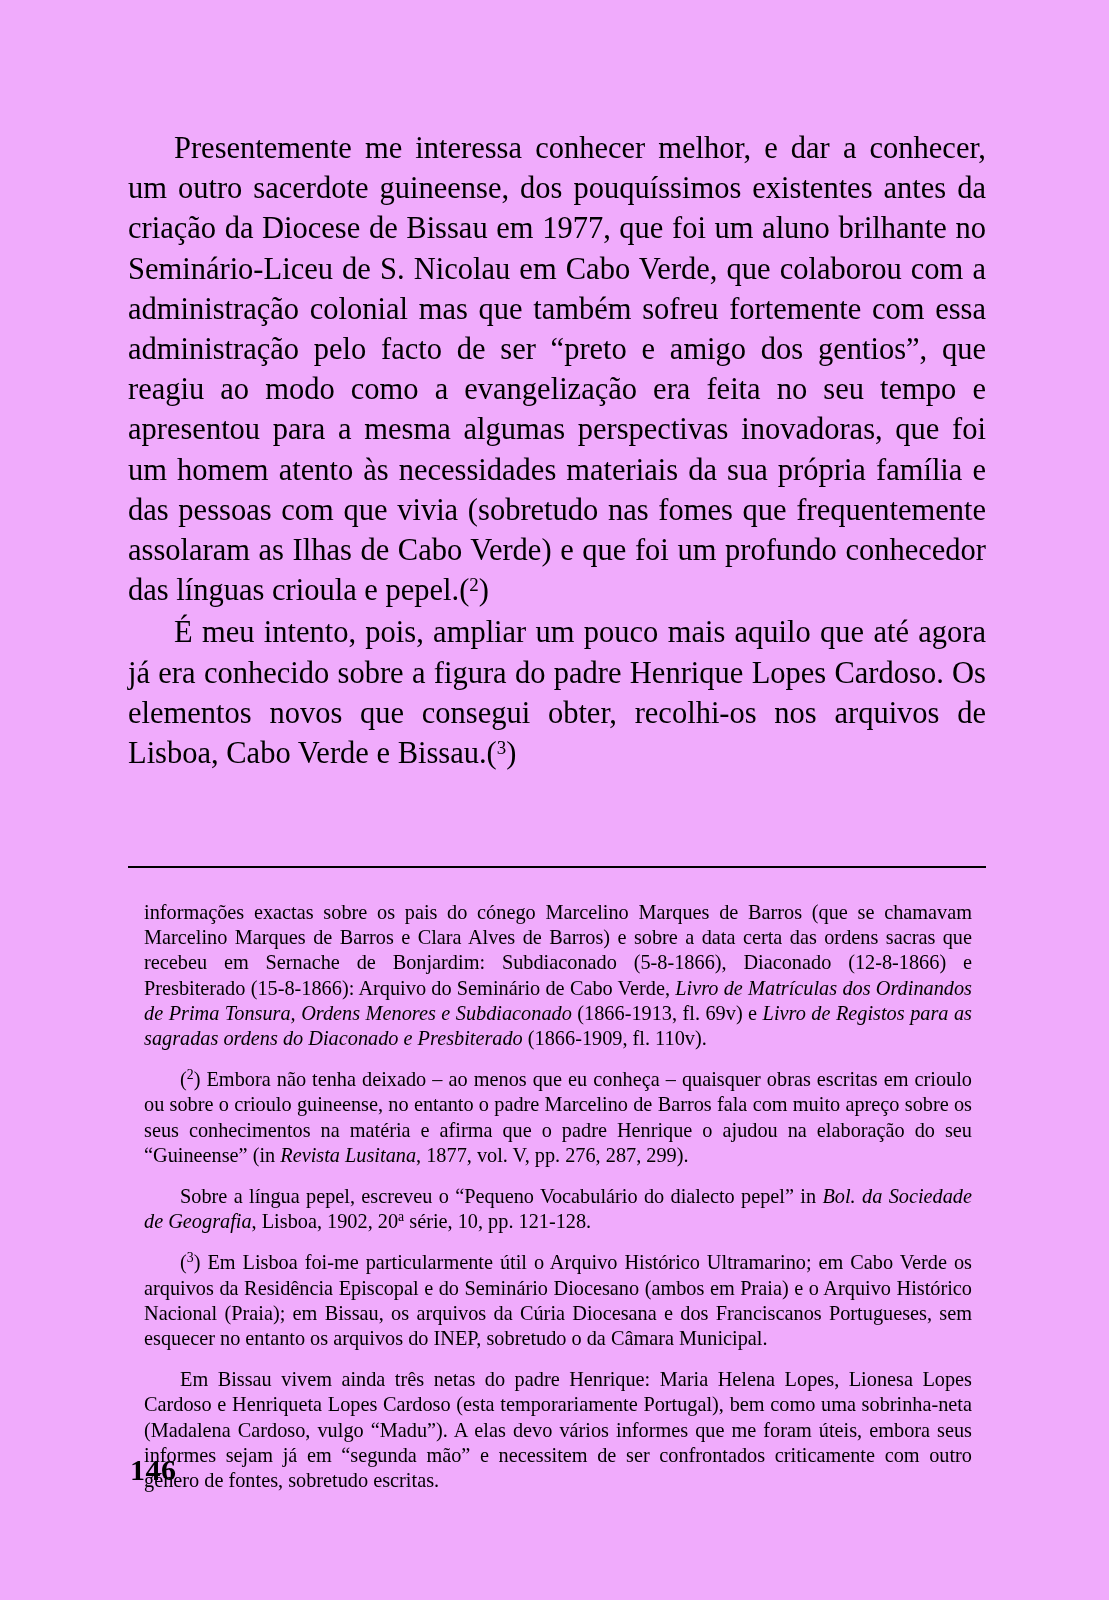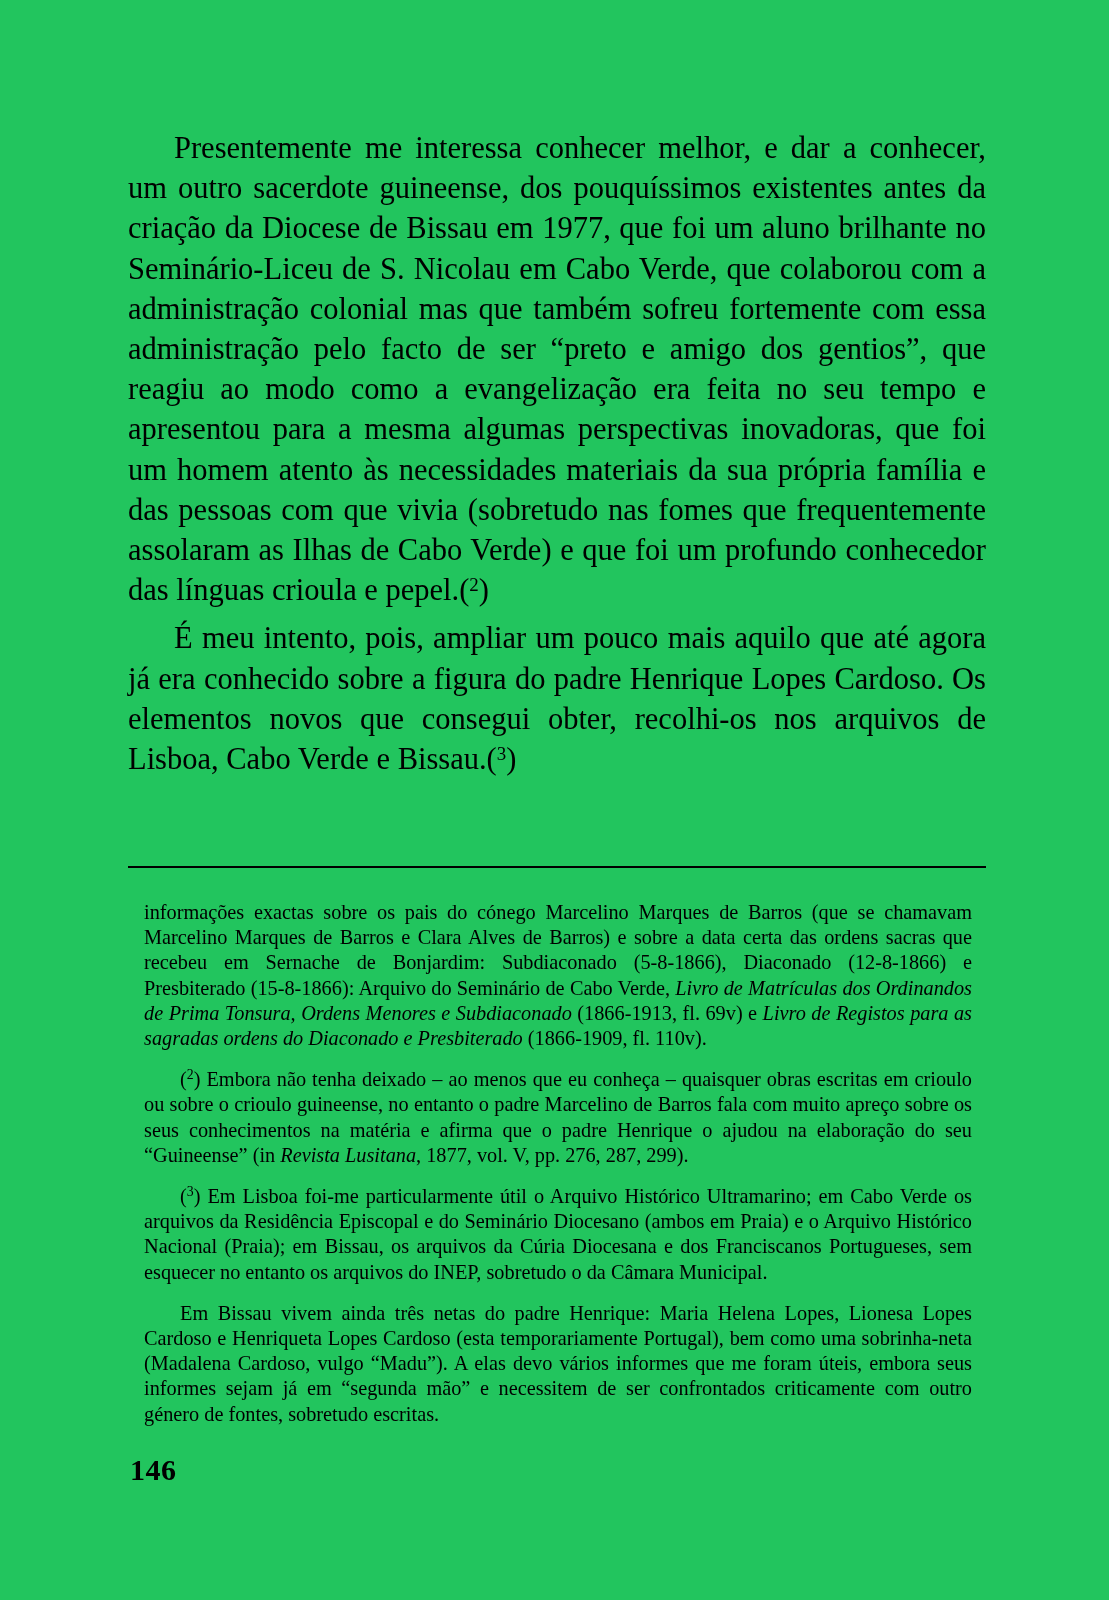--- a/index.html
+++ b/index.html
@@ -8,21 +8,21 @@
     background: #ffffff;
   }
   body {
     font-family: "Liberation Serif", "DejaVu Serif", serif;
     color: #000000;
   }
   .page {
     position: relative;
     width: 1109px;
     height: 1600px;
-    background: #22c55e;
+    background: #f0abfc;
     overflow: hidden;
     box-sizing: border-box;
   }
 
   
   .body-block {
     position: absolute;
     left: 128px;
     top: 128px;
     width: 858px;
@@ -30,21 +30,21 @@
   .body-para {
     margin: 0;
     text-align: justify;
     text-justify: inter-word;
     font-size: 30.5px;
     line-height: 40.2px;
     text-indent: 46px;
     -webkit-font-smoothing: none;
   }
   .body-para + .body-para {
-    margin-top: 8px;
+    margin-top: 2px;
   }
 
   
   .fn-rule {
     position: absolute;
     left: 128px;
     top: 866px;
     width: 858px;
     height: 0;
     border-top: 2px solid #000;
@@ -102,19 +102,20 @@
   <div class="body-block">
       <p class="body-para"><span>Presentemente me interessa conhecer melhor, e dar a conhecer, um outro sacerdote guineense, dos pouquíssimos existentes antes da criação da Diocese de Bissau em 1977, que foi um aluno brilhante no Seminário-Liceu de S. Nicolau em Cabo Verde, que colaborou com a administração colonial mas que também sofreu fortemente com essa administração pelo facto de ser “preto e amigo dos gentios”, que reagiu ao modo como a evangelização era feita no seu tempo e apresentou para a mesma algumas perspectivas inovadoras, que foi um homem atento às necessidades materiais da sua própria família e das pessoas com que vivia (sobretudo nas fomes que frequentemente assolaram as Ilhas de Cabo Verde) e que foi um profundo conhecedor das línguas crioula e pepel.(</span><sup>2</sup><span>)</span></p>
       <p class="body-para"><span>É meu intento, pois, ampliar um pouco mais aquilo que até agora já era conhecido sobre a figura do padre Henrique Lopes Cardoso. Os elementos novos que consegui obter, recolhi-os nos arquivos de Lisboa, Cabo Verde e Bissau.(</span><sup>3</sup><span>)</span></p>
     </div>
 
   <div class="fn-rule"></div>
 
   <div class="footnotes">
       <p class="fn-para noindent"><span>informações exactas sobre os pais do cónego Marcelino Marques de Barros (que se chamavam Marcelino Marques de Barros e Clara Alves de Barros) e sobre a data certa das ordens sacras que recebeu em Sernache de Bonjardim: Subdiaconado (5-8-1866), Diaconado (12-8-1866) e Presbiterado (15-8-1866): Arquivo do Seminário de Cabo Verde, </span><i>Livro de Matrículas dos Ordinandos de Prima Tonsura, Ordens Menores e Subdiaconado</i><span> (1866-1913, fl. 69v) e </span><i>Livro de Registos para as sagradas ordens do Diaconado e Presbiterado</i><span> (1866-1909, fl. 110v).</span></p>
       <p class="fn-para indent"><span>(</span><sup>2</sup><span>) Embora não tenha deixado – ao menos que eu conheça – quaisquer obras escritas em crioulo ou sobre o crioulo guineense, no entanto o padre Marcelino de Barros fala com muito apreço sobre os seus conhecimentos na matéria e afirma que o padre Henrique o ajudou na elaboração do seu “Guineense” (in </span><i>Revista Lusitana</i><span>, 1877, vol. V, pp. 276, 287, 299).</span></p>
+      <p class="fn-para indent"><span>Sobre a língua pepel, escreveu o “Pequeno Vocabulário do dialecto pepel” in </span><i>Bol. da Sociedade de Geografia</i><span>, Lisboa, 1902, 20</span><sup>a</sup><span> série, 10, pp. 121-128.</span></p>
       <p class="fn-para indent"><span>(</span><sup>3</sup><span>) Em Lisboa foi-me particularmente útil o Arquivo Histórico Ultramarino; em Cabo Verde os arquivos da Residência Episcopal e do Seminário Diocesano (ambos em Praia) e o Arquivo Histórico Nacional (Praia); em Bissau, os arquivos da Cúria Diocesana e dos Franciscanos Portugueses, sem esquecer no entanto os arquivos do INEP, sobretudo o da Câmara Municipal.</span></p>
       <p class="fn-para indent"><span>Em Bissau vivem ainda três netas do padre Henrique: Maria Helena Lopes, Lionesa Lopes Cardoso e Henriqueta Lopes Cardoso (esta temporariamente Portugal), bem como uma sobrinha-neta (Madalena Cardoso, vulgo “Madu”). A elas devo vários informes que me foram úteis, embora seus informes sejam já em “segunda mão” e necessitem de ser confrontados criticamente com outro género de fontes, sobretudo escritas.</span></p>
     </div>
 
   <div class="folio">146</div>
 
 </div>
 
 </body></html>

